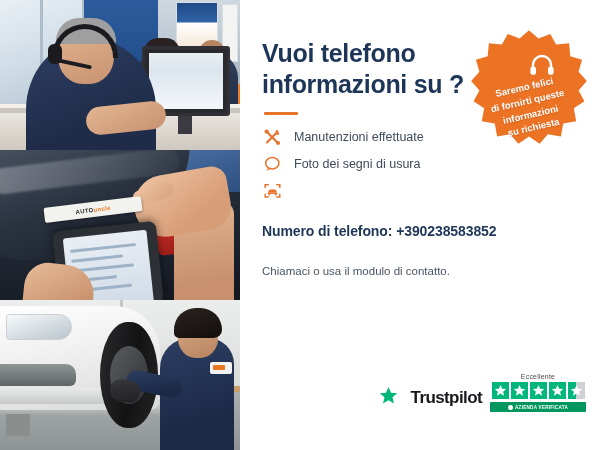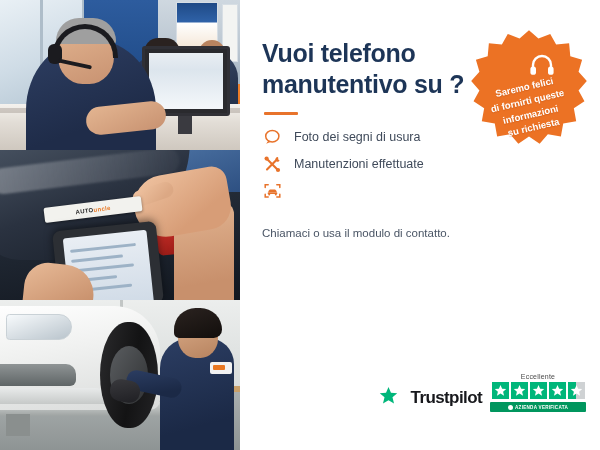--- a/index.html
+++ b/index.html
@@ -538,51 +538,51 @@
       <div class="g-marm"></div>
       <div class="g-glove"></div>
     </div>
 
   </div>
 
   <div class="content">
 
     <h1 class="heading">
       <span>Vuoi telefono</span><br>
-      <span>manutentivo su ?</span>
+      <span>informazioni su ?</span>
     </h1>
 
     <div class="divider"></div>
 
     <ul class="feature-list">
 
-
-      <li class="feature-item">
-        <span class="feature-icon">
-          <svg width="17" height="16" viewBox="0 0 17 16">
-            <ellipse cx="8.3" cy="7.2" rx="6.6" ry="5.7" fill="none" stroke="#e8732b" stroke-width="1.5"></ellipse>
-            <path d="M4.6 11.2 L2.2 14.8 L6.4 12.9 Z" fill="#e8732b"></path>
-          </svg>
-        </span>
-        <span class="feature-label">Foto dei segni di usura</span>
-      </li>
 
       <li class="feature-item">
         <span class="feature-icon">
           <svg width="17" height="17" viewBox="0 0 17 17">
             <g stroke="#e8732b" stroke-width="2.1" stroke-linecap="round">
               <line x1="3" y1="3" x2="13.4" y2="13.4"></line>
               <line x1="13.4" y1="3" x2="3" y2="13.4"></line>
             </g>
             <circle cx="2.6" cy="2.6" r="2.1" fill="#e8732b"></circle>
             <circle cx="14" cy="14" r="2.1" fill="#e8732b"></circle>
             <path d="M14.2 1.2 a2.3 2.3 0 1 0 1.4 3.4 l-1.8-1.4z" fill="#e8732b"></path>
           </svg>
         </span>
         <span class="feature-label">Manutenzioni effettuate</span>
+      </li>
+
+      <li class="feature-item">
+        <span class="feature-icon">
+          <svg width="17" height="16" viewBox="0 0 17 16">
+            <ellipse cx="8.3" cy="7.2" rx="6.6" ry="5.7" fill="none" stroke="#e8732b" stroke-width="1.5"></ellipse>
+            <path d="M4.6 11.2 L2.2 14.8 L6.4 12.9 Z" fill="#e8732b"></path>
+          </svg>
+        </span>
+        <span class="feature-label">Foto dei segni di usura</span>
       </li>
 
       <li class="feature-item">
         <span class="feature-icon">
           <svg width="17" height="16" viewBox="0 0 17 16">
             <g stroke="#e8732b" stroke-width="1.5" fill="none" stroke-linecap="round">
               <path d="M1.2 4.6 V1.8 H4.2"></path>
               <path d="M12.8 1.8 H15.8 V4.6"></path>
               <path d="M15.8 11.2 V14 H12.8"></path>
               <path d="M4.2 14 H1.2 V11.2"></path>
@@ -591,20 +591,24 @@
             <rect x="3.6" y="9.4" width="9.8" height="1.6" rx=".7" fill="#e8732b"></rect>
             <circle cx="5.2" cy="11.4" r="1" fill="#e8732b"></circle>
             <circle cx="11.8" cy="11.4" r="1" fill="#e8732b"></circle>
           </svg>
         </span>
       </li>
 
 
     </ul>
 
+    <div class="phone-line">
+      <span>Numero di telefono:</span>
+      <span>+390238583852</span>
+    </div>
 
     <div class="sub-line">
       <br>
       <span>Chiamaci o usa il modulo di contatto.</span>
     </div>
 
     <div class="badge">
       <svg width="118" height="118" viewBox="0 0 100 100">
         <path d="M50 2 L58 9 L68 5 L73 14 L84 13 L85 24 L95 27 L92 37 L99 45 L92 53 L97 62 L88 68 L90 79 L79 81 L77 92 L66 90 L59 98 L50 92 L41 98 L34 90 L23 92 L21 81 L10 79 L12 68 L3 62 L8 53 L1 45 L8 37 L5 27 L15 24 L16 13 L27 14 L32 5 L42 9 Z" fill="#ec7224"></path>
       </svg>

